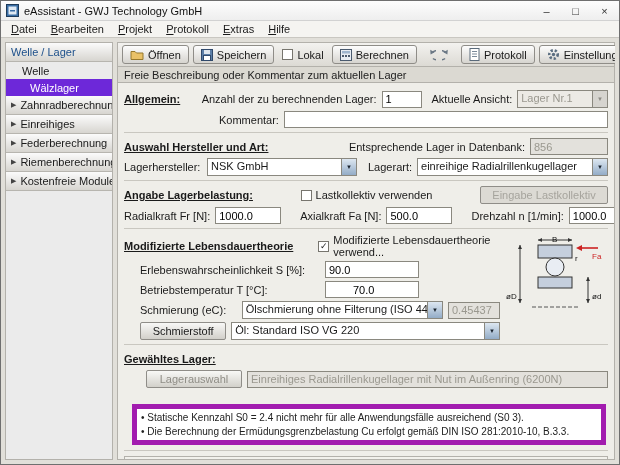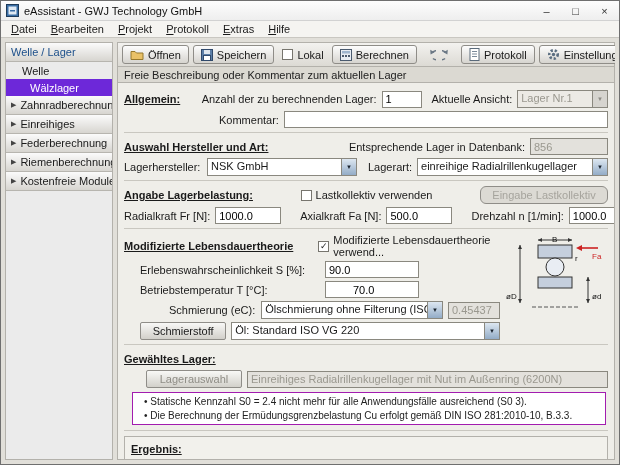--- a/index.html
+++ b/index.html
@@ -66,27 +66,27 @@
 
   .combo { display: flex; align-items: stretch; height: 18px; border: 1px solid #8a887f; background: #fff; overflow: hidden; }
   .combo-text { flex: 1; padding: 1px 3px 0; white-space: nowrap; overflow: hidden; }
   .combo-arrow { width: 15px; flex: 0 0 auto; background: linear-gradient(#dde7f1,#93acc7); border-left: 1px solid #8a887f;
                  font-size: 6px; color: #19232e; display: flex; align-items: center; justify-content: center; }
   .combo.disabled .combo-text { color: #9a988f; background: #eceae5; }
   .combo.disabled .combo-arrow { background: #d6d4cf; color: #8d8b85; }
 
   .btn { height: 18px; padding: 0 9px; background: linear-gradient(#f8f8f6,#d2d0ca); border: 1px solid #8f8d88;
          border-radius: 2px; font: inherit; display: inline-flex; align-items: center; white-space: nowrap; }
-  .btn.disabled { color: #a6a49d; background: #dcdad4; border-radius: 6px; }
+  .btn.disabled { color: #a6a49d; background: #dcdad4; }
   .btn.graytext { color: #8f8d86; margin-left: 14px; }
 
   .checkbox { width: 11px; height: 11px; flex: 0 0 auto; border: 1px solid #77756e; background: #fff;
               display: inline-flex; align-items: center; justify-content: center; font-size: 9px; color: #222; line-height: 1; }
 
-  .info-box { background: #fff; border: 1px solid #a21caf; margin: 4px 2px 1px 8px; padding: 2px 11px;
+  .info-box { background: #fff; border: 5px solid #a21caf; margin: 16px 2px 1px 8px; padding: 2px 4px;
               font-size: 10px; line-height: 1.35; color: #222; }
 
   .result-box { border: 1px solid #b3b1ab; background: #f2f1ec; margin-top: 5px; padding: 3px 6px 5px; }
 
   .diagram-wrap { width: 104px; flex: 0 0 auto; align-self: flex-start; margin-top: 2px; }
   svg text { font-family: "Liberation Sans", sans-serif; }
 </style>
 </head>
 <body>
 
@@ -291,21 +291,21 @@
             </div>
             <div class="row" style="padding-left:16px;">
               <span class="lbl" style="width:180px;">Erlebenswahrscheinlichkeit S [%]:</span>
               <input class="inp" style="width: 94px;" value="90.0">
             </div>
             <div class="row" style="padding-left:16px;">
               <span class="lbl" style="width:180px;">Betriebstemperatur T [°C]:</span>
               <input class="inp" style="width: 94px; padding-left: 27px;" value="70.0">
             </div>
             <div class="row" style="padding-left:16px;">
-              <span class="lbl" style="width:102px;margin-left:29px;">Schmierung (eC):</span>
+              <span class="lbl" style="width:102px;">Schmierung (eC):</span>
               <span class="combo" style="width:212px;">
                 <span class="combo-text">Ölschmierung ohne Filterung (ISO 4406 -/13/10)</span>
                 <span class="combo-arrow">▼</span>
               </span>
               <input class="inp gray" style="width: 52px;" readonly="" value="0.45437">
             </div>
             <div class="row" style="padding-left:16px;">
               <span class="btn" style="width:88px; justify-content:center;">Schmierstoff</span>
               <span class="combo" style="width:276px;">
                 <span class="combo-text">Öl: Standard ISO VG 220</span>

